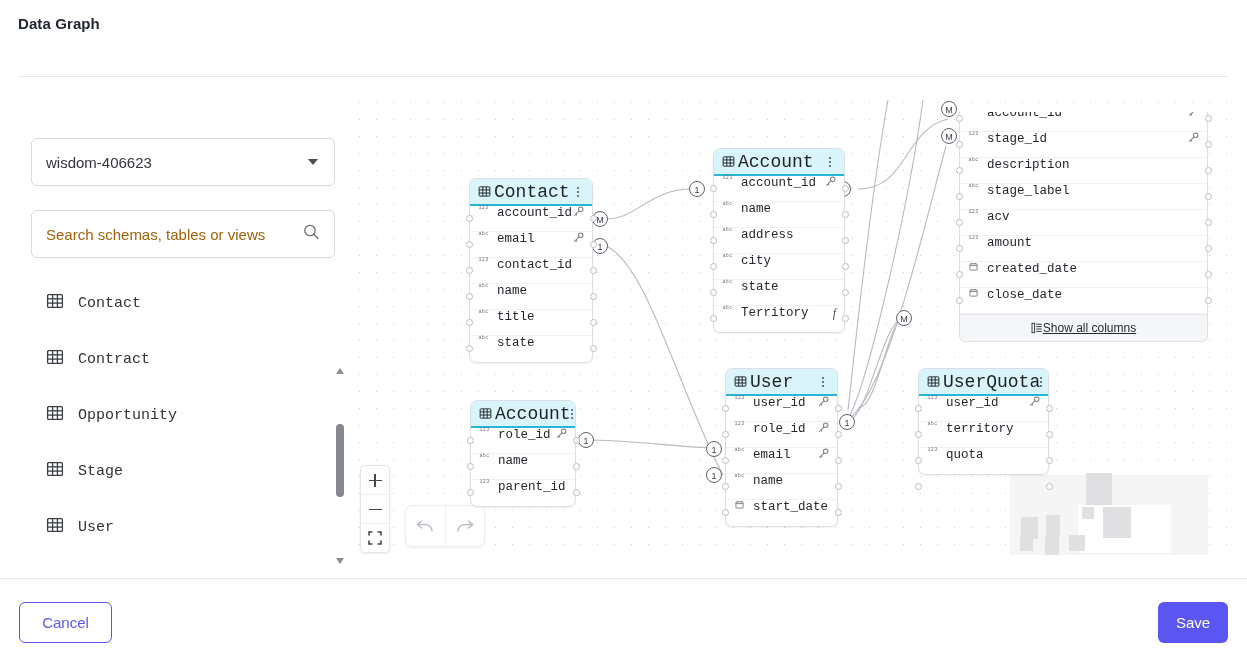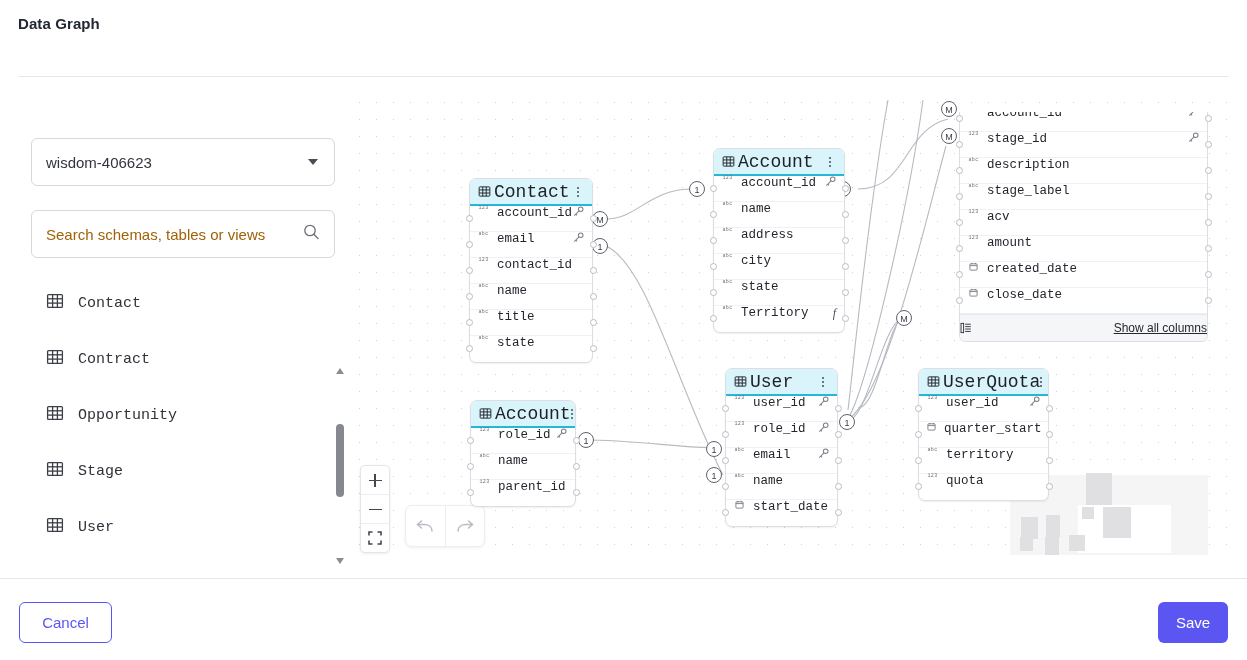--- a/index.html
+++ b/index.html
@@ -82,21 +82,21 @@
   .row{
     height:26px;display:flex;align-items:flex-start;padding:0 8px;
     box-sizing:border-box;border-bottom:1px solid #f0f1f4;position:relative;
   }
   .row:last-child{border-bottom:none;}
   .row .tname{font-size:12.5px;color:#23262c;margin-left:8px;flex:1;}
   .typeicon{font-size:5px;line-height:5px;color:#6d7078;letter-spacing:.3px;
     font-family:"Liberation Mono","DejaVu Sans Mono",monospace;width:11px;text-align:center;}
   .node-footer{
     height:26px;background:#f5f6f8;border-top:1px solid #e5e7ea;border-radius:0 0 6px 6px;
-    display:flex;align-items:center;justify-content:space-between;cursor:pointer;
+    display:flex;align-items:center;justify-content:center;cursor:pointer;
   }
   .node-footer span{font-size:12px;color:#25282e;text-decoration:underline;}
 
   
   .port{position:absolute;width:5px;height:5px;border-radius:50%;border:1px solid #b9bcc3;background:#fff;}
 
   
   #zoom-ctl{
     position:absolute;left:12px;top:375px;width:28px;
     background:#fff;border:1px solid #e3e5e9;border-radius:5px;
@@ -743,31 +743,20 @@
           <svg width="11" height="11" viewBox="0 0 12 12">
             <g fill="none" stroke="#7b7e86" stroke-width="1.1">
               <circle cx="8.4" cy="3.6" r="2.5"></circle>
               <path d="M6.6 5.4 1.4 10.6"></path>
               <path d="M3.1 8.9l1.3 1.3"></path>
             </g>
           </svg>
         </span>
       </div>
       <div class="row">
-        <span class="typeicon"><svg width="9" height="9" viewBox="0 0 12 12">
-            <g fill="none" stroke="#6d7078" stroke-width="1.1">
-              <rect x="1.2" y="2.4" width="9.6" height="8.4" rx="1"></rect>
-              <line x1="1.2" y1="4.8" x2="10.8" y2="4.8"></line>
-              <line x1="3.6" y1="1.2" x2="3.6" y2="3"></line>
-              <line x1="8.4" y1="1.2" x2="8.4" y2="3"></line>
-            </g>
-          </svg></span>
-        <span class="tname mono">quarter_start</span>
-      </div>
-      <div class="row">
         <span class="typeicon">abc</span>
         <span class="tname mono">territory</span>
       </div>
       <div class="row">
         <span class="typeicon">123</span>
         <span class="tname mono">quota</span>
       </div>
     </div>
     <div class="port" style="top: 315px; left: 567px;"></div>
     <div class="port" style="top: 315px; left: 698px;"></div>

